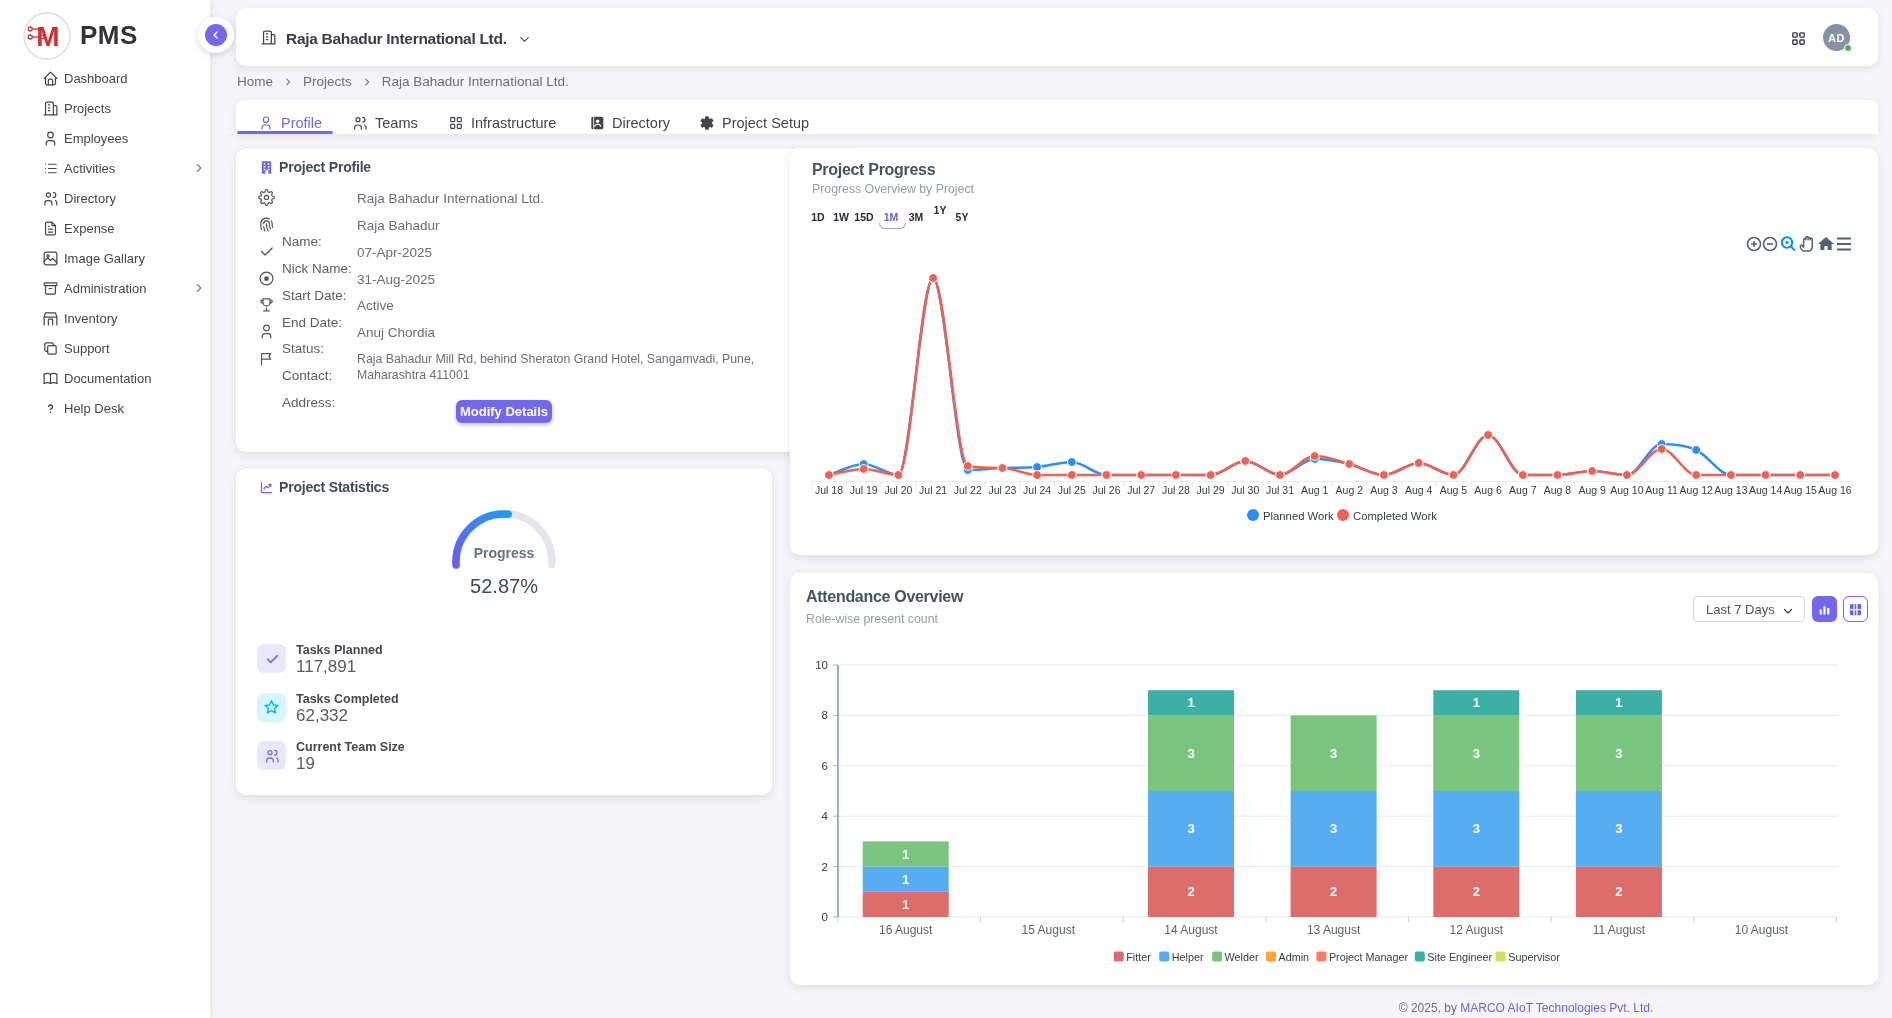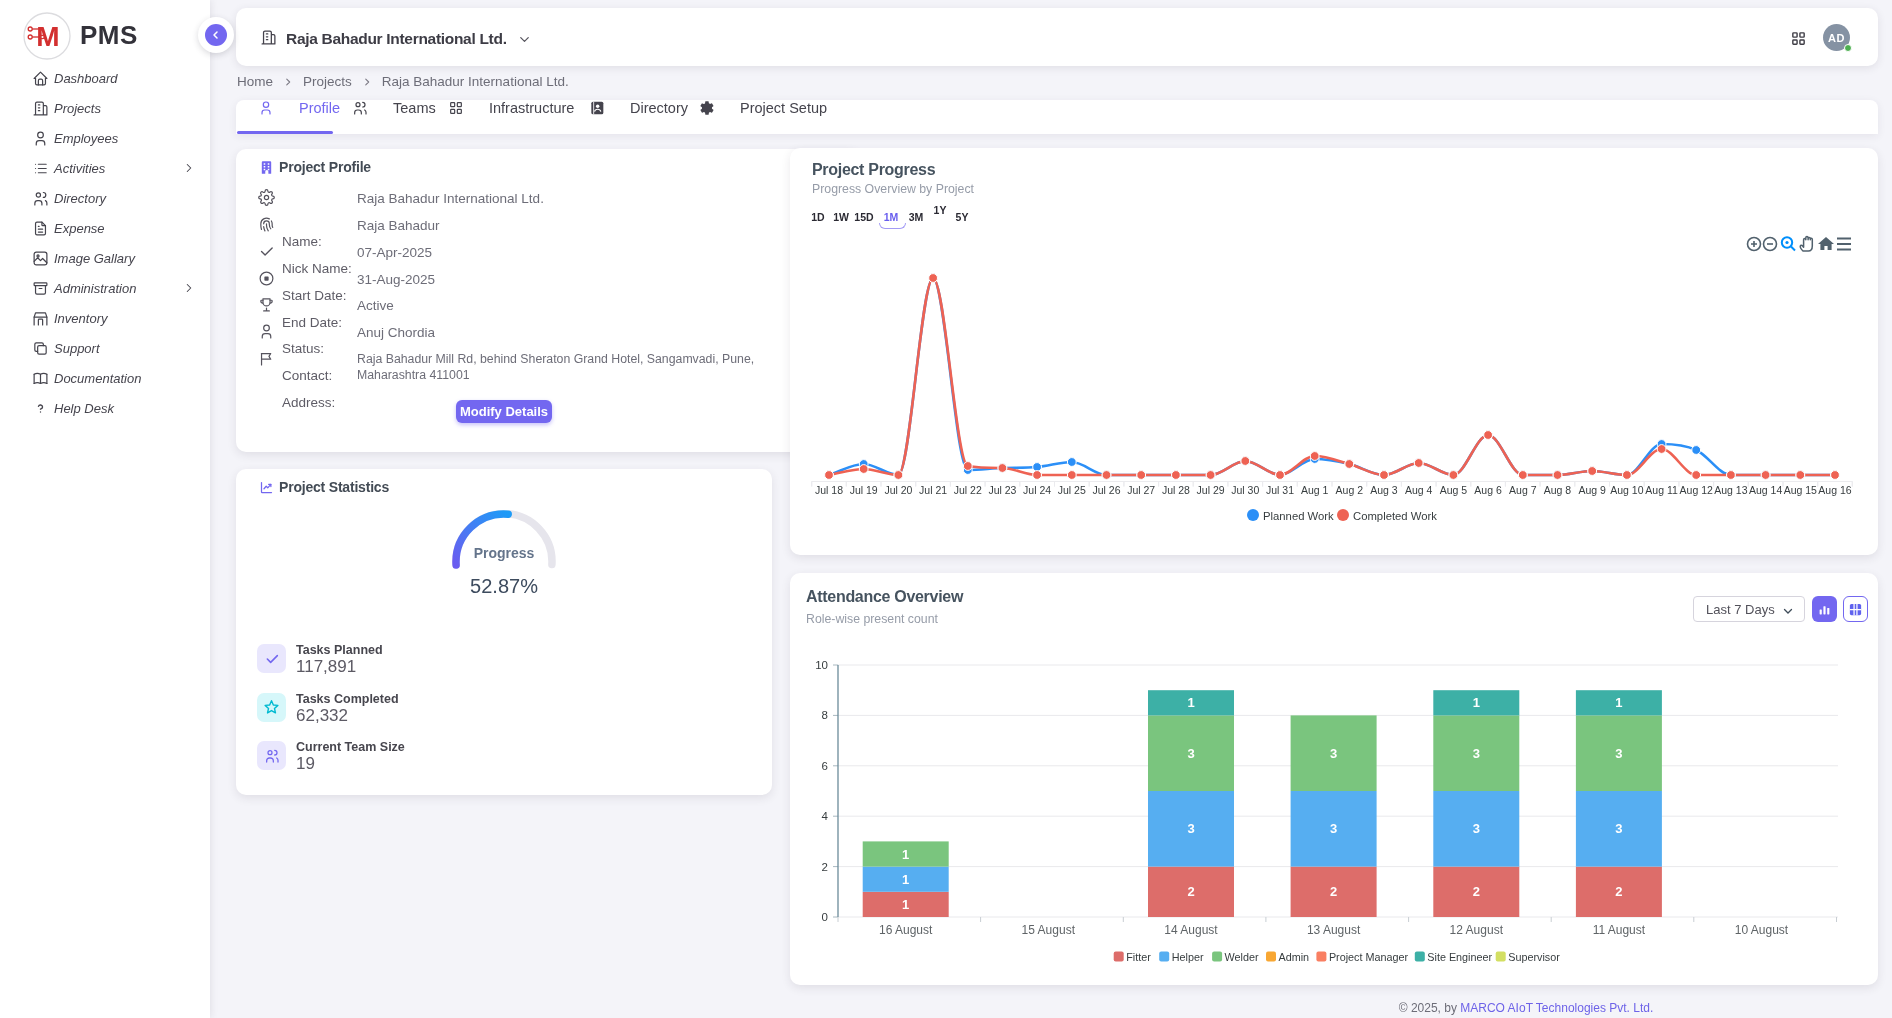--- a/index.html
+++ b/index.html
@@ -4,42 +4,42 @@
 <style>
 * { margin:0; padding:0; box-sizing:border-box; }
 html,body { width:1892px; height:1018px; overflow:hidden; }
 body { font-family:"Liberation Sans", sans-serif; background:#f4f4f9; position:relative; color:#444050; }
 .abs { position:absolute; }
 svg { display:block; }
 
 
 #sidebar { position:absolute; left:0; top:0; width:210px; height:1018px; background:#fff; box-shadow:0 0 8px rgba(47,43,61,.12); z-index:5; }
 #pms { position:absolute; left:80px; top:20px; font-size:26px; font-weight:bold; color:#33323a; letter-spacing:0.5px; }
-.mi { position:absolute; left:2px; width:187px; height:30px; display:flex; align-items:center;font-style:italic; }
+.mi { position:absolute; left:12px; width:187px; height:30px; display:flex; align-items:center; }
 .mi svg { position:absolute; left:30px; }
 .mi span { position:absolute; left:52px; font-size:13px; color:#45444d; }
 .mi .chev { position:absolute; left:180px; top:8px; }
 
 
 #colwrap { position:absolute; left:198px; top:17px; width:36px; height:36px; border-radius:50%; background:#fff; box-shadow:0 2px 6px rgba(47,43,61,.18); z-index:6; }
 #colbtn { position:absolute; left:7px; top:7px; width:22px; height:22px; border-radius:50%; background:#7367f0; display:flex; align-items:center; justify-content:center; }
 
 
 #topbar { position:absolute; left:236px; top:8px; width:1642px; height:58px; background:#fff; border-radius:10px; box-shadow:0 2px 8px rgba(47,43,61,.10); z-index:2; }
 #tb-title { position:absolute; left:50px; top:22px; font-size:15.5px; letter-spacing:-0.3px; font-weight:bold; color:#3d3c45; }
 #avatar { position:absolute; left:1587px; top:16px; width:27px; height:27px; border-radius:50%; background:#8592a3; color:#fff; font-size:11px; font-weight:bold; display:flex; align-items:center; justify-content:center; letter-spacing:0.5px; }
 #avatar .dot { position:absolute; right:-2px; bottom:-1px; width:8px; height:8px; border-radius:50%; background:#4caf50; border:1.5px solid #fff; }
 
 
 #crumb { position:absolute; left:237px; top:74px; font-size:13.5px; color:#6d6d78; }
 #crumb svg.sep { display:inline-block; margin:0 10px 0 10px; vertical-align:-1px; }
 
 
 #tabs { position:absolute; left:236px; top:100px; width:1642px; height:34px; background:#fff; border-radius:8px 8px 0 0; box-shadow:0 2px 8px rgba(47,43,61,.08); z-index:1; }
-.tab { position:absolute; top:0; height:31px; display:flex; align-items:flex-start; gap:25px; font-size:14.5px; color:#45444d; }
+.tab { position:absolute; top:0; height:31px; display:flex; align-items:flex-end; gap:7px; font-size:14.5px; color:#45444d; }
 .tab.active { color:#7367f0; }
 #tabline { position:absolute; left:1px; top:31px; width:96px; height:3px; background:#7367f0; border-radius:2px; }
 
 
 .card { position:absolute; background:#fff; border-radius:10px; box-shadow:0 3px 10px rgba(47,43,61,.10); }
 #card-profile { left:236px; top:149px; width:624px; height:303px; }
 #card-stats   { left:236px; top:469px; width:536px; height:326px; }
 #card-prog    { left:790px; top:148px; width:1088px; height:407px; }
 #card-att     { left:790px; top:573px; width:1088px; height:412px; }
 

